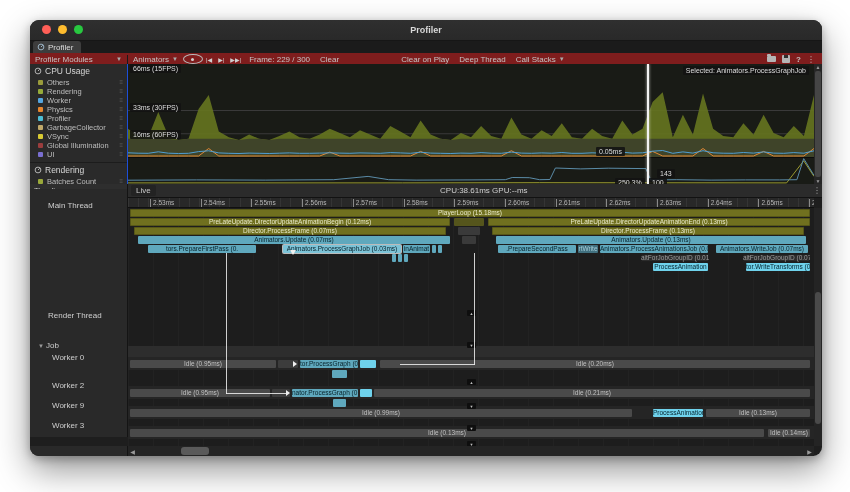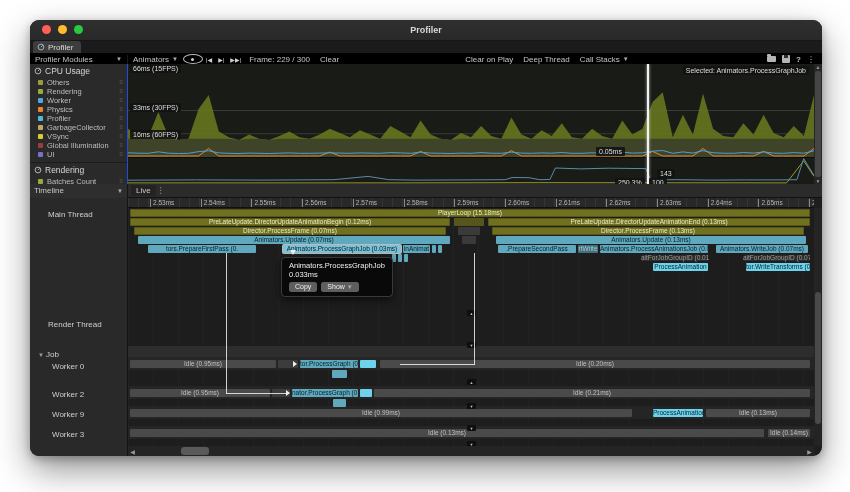--- a/index.html
+++ b/index.html
@@ -9,21 +9,21 @@
   
   .titlebar{height:20px;background:linear-gradient(#2f2f2f,#292929);border-bottom:1px solid #161616;position:relative;display:flex;align-items:center;justify-content:center}
   .lights{position:absolute;left:12px;top:5px;display:flex;gap:7px}
   .light{width:9px;height:9px;border-radius:50%}
   .title{color:#d8d8d8;font-size:9px;font-weight:bold}
   
   .tabbar{height:12px;background:#1b1b1b;display:flex;align-items:flex-end;padding-left:3px}
   .tab{height:12px;background:#3d3d3d;border-radius:3px 3px 0 0;display:flex;align-items:center;gap:3px;padding:0 8px 0 4px;color:#dcdcdc;font-size:8px}
   .gaugeicon{width:8px;height:8px;display:inline-block}
   
-  .toolbar{height:12px;background:#000000;border-bottom:1px solid #191919;display:flex;align-items:center;font-size:8px;color:#c4c4c4;white-space:nowrap}
+  .toolbar{height:12px;background:#7f1d1d;border-bottom:1px solid #191919;display:flex;align-items:center;font-size:8px;color:#c4c4c4;white-space:nowrap}
   .tcell{padding:0 5px;display:flex;align-items:center;gap:3px}
   .caret{font-size:6px;color:#aaa}
   .modulescell{width:98px;box-sizing:border-box;border-right:1px solid #1a1a1a;justify-content:space-between}
   .recbtn{width:8px;height:8px;border:1px solid #b9b9b9;border-radius:50%;display:flex;align-items:center;justify-content:center}
   .recbtn i{width:3px;height:3px;background:#cfcfcf;border-radius:50%}
   .stepbtn{font-size:6px;color:#cfcfcf;padding:0 3px}
   .ticonsr{margin-left:auto;display:flex;align-items:center;gap:6px;padding-right:7px}
   .foldericon{width:9px;height:6px;background:#b5b5b5;border-radius:1px;position:relative}
   .foldericon:before{content:"";position:absolute;left:0;top:-2px;width:4px;height:2px;background:#b5b5b5;border-radius:1px 1px 0 0}
   .diskicon{width:8px;height:8px;background:#b5b5b5;border-radius:1px;position:relative}
@@ -48,21 +48,21 @@
   .tlheader{position:absolute;left:0;top:164px;width:792px;height:14px;background:#2b2b2b;border-bottom:1px solid #121212;box-sizing:border-box;display:flex;align-items:center;font-size:8px;color:#c8c8c8}
   .tlhleft{width:98px;box-sizing:border-box;border-right:1px solid #141414;height:14px;display:flex;align-items:center;justify-content:space-between;padding:0 4px;background:#2e2e2e}
   .livechip{padding:0 5px;height:11px;display:flex;align-items:center;background:#232323;border-radius:2px;margin-left:3px}
   .cpugpu{flex:1;text-align:center;color:#cfcfcf}
   .tlkebab{width:10px;text-align:center;color:#b0b0b0;font-size:8px}
   
   .ruler{position:absolute;left:98px;top:178px;width:686px;height:10px;background:#282828;border-bottom:1px solid #101010;box-sizing:border-box;overflow:hidden;
     background-image:repeating-linear-gradient(90deg,rgba(255,255,255,.06) 0 1px,transparent 1px 10.15px)}
   .tick{position:absolute;top:1px;font-size:6.5px;color:#b5b5b5;border-left:1px solid #8a8a8a;padding-left:2px;line-height:8px;white-space:nowrap}
   
-  .tracksleft{position:absolute;left:0;top:178px;width:98px;height:248px;background:#292929;border-right:1px solid #141414;box-sizing:border-box;overflow:hidden}
+  .tracksleft{position:absolute;left:0;top:169px;width:98px;height:248px;background:#292929;border-right:1px solid #141414;box-sizing:border-box;overflow:hidden}
   .glabel{position:absolute;color:#cfcfcf;font-size:8px;white-space:nowrap}
   .gcaret{color:#9a9a9a;font-size:6px;margin-right:2px}
   .canvas{position:absolute;left:98px;top:188px;width:686px;height:238px;background:#1d1d1d;overflow:hidden;
     background-image:repeating-linear-gradient(90deg,rgba(255,255,255,.022) 0 1px,transparent 1px 25px)}
   .band{position:absolute;left:0;width:686px}
   .bar{position:absolute;height:8px;font-size:6.5px;line-height:8px;text-align:center;overflow:hidden;white-space:nowrap;border-radius:1px}
   .olive{background:#70701f;color:#e9e9c9;box-shadow:inset 0 0 0 1px rgba(0,0,0,.22)}
   .oliveDim{background:#55551c;color:#a8a87a}
   .teal{background:#5fa8bd;color:#07222a}
   .tealSel{background:#7cc3d7;color:#05202a;box-shadow:0 0 0 1px rgba(240,240,240,.75)}
@@ -124,21 +124,21 @@
       <span class="caret">▼</span>
     </div>
     <div class="tcell recbtn">
         <i></i>
       </div>
     <div class="stepbtn">|◀</div>
     <div class="stepbtn">▶|</div>
     <div class="stepbtn">▶▶|</div>
     <div class="tcell">Frame: 229 / 300</div>
     <div class="tcell">Clear</div>
-    <div class="tcell" style="margin-left:116px">Clear on Play</div>
+    <div class="tcell" style="margin-left:52px">Clear on Play</div>
     <div class="tcell">Deep Thread</div>
     <div class="tcell">
       <span>Call Stacks</span>
       <span class="caret">▼</span>
     </div>
     <div class="ticonsr">
       <span class="foldericon"></span>
       <span class="diskicon"></span>
       <span class="qicon">?</span>
       <span class="kebab">⋮</span>
@@ -241,20 +241,21 @@
     <div class="cthumb"></div>
     <span>▼</span>
   </div>
 
   <div class="tlheader">
     <div class="tlhleft">
       <span>Timeline</span>
       <span class="caret">▼</span>
     </div>
     <div class="livechip">Live</div>
+    <div class="cpugpu">CPU:38.61ms  GPU:--ms</div>
     <div class="tlkebab">⋮</div>
   </div>
 
   <div class="ruler" id="ruler">
       <div class="tick" style="left: 22px;">2.53ms</div>
       <div class="tick" style="left: 72.7px;">2.54ms</div>
       <div class="tick" style="left: 123.4px;">2.55ms</div>
       <div class="tick" style="left: 174.1px;">2.56ms</div>
       <div class="tick" style="left: 224.8px;">2.57ms</div>
       <div class="tick" style="left: 275.5px;">2.58ms</div>
@@ -272,28 +273,20 @@
       <div class="glabel" style="left: 18px; top: 12px;"><span>Main Thread</span></div>
       <div class="glabel" style="left: 18px; top: 122px;"><span>Render Thread</span></div>
       <div class="glabel" style="left: 8px; top: 152px;"><span class="gcaret">▼</span><span>Job</span></div>
       <div class="glabel" style="left: 22px; top: 164px;"><span>Worker 0</span></div>
       <div class="glabel" style="left: 22px; top: 192px;"><span>Worker 2</span></div>
       <div class="glabel" style="left: 22px; top: 212px;"><span>Worker 9</span></div>
       <div class="glabel" style="left: 22px; top: 232px;"><span>Worker 3</span></div>
     </div>
 
   <div class="canvas" id="canvas">
-    <div class="tooltip">
-      <div class="ttl">Animators.ProcessGraphJob</div>
-      <div class="ttl">0.033ms</div>
-      <div class="tbtns">
-        <div class="tbtn">Copy</div>
-        <div class="tbtn"><span>Show</span> <span class="caret">▼</span></div>
-      </div>
-    </div>
   <div class="band" style="top: 138px; height: 12px; background: rgb(45, 45, 45);"></div>
       <div class="band" style="top: 149px; height: 13px; background: rgb(37, 37, 37);"></div>
       <div class="band" style="top: 178px; height: 13px; background: rgb(37, 37, 37);"></div>
       <div class="band" style="top: 198px; height: 13px; background: rgb(37, 37, 37);"></div>
       <div class="band" style="top: 218px; height: 13px; background: rgb(37, 37, 37);"></div>
       <div class="bar olive" style="left: 2px; top: 1px; width: 680px;">PlayerLoop (15.18ms)</div>
       <div class="bar olive" style="left: 2px; top: 10px; width: 320px;">PreLateUpdate.DirectorUpdateAnimationBegin (0.12ms)</div>
       <div class="bar oliveDim" style="left: 326px; top: 10px; width: 30px;"></div>
       <div class="bar olive" style="left: 360px; top: 10px; width: 322px;">PreLateUpdate.DirectorUpdateAnimationEnd (0.13ms)</div>
       <div class="bar olive" style="left: 6px; top: 19px; width: 312px;">Director.ProcessFrame (0.07ms)</div>

